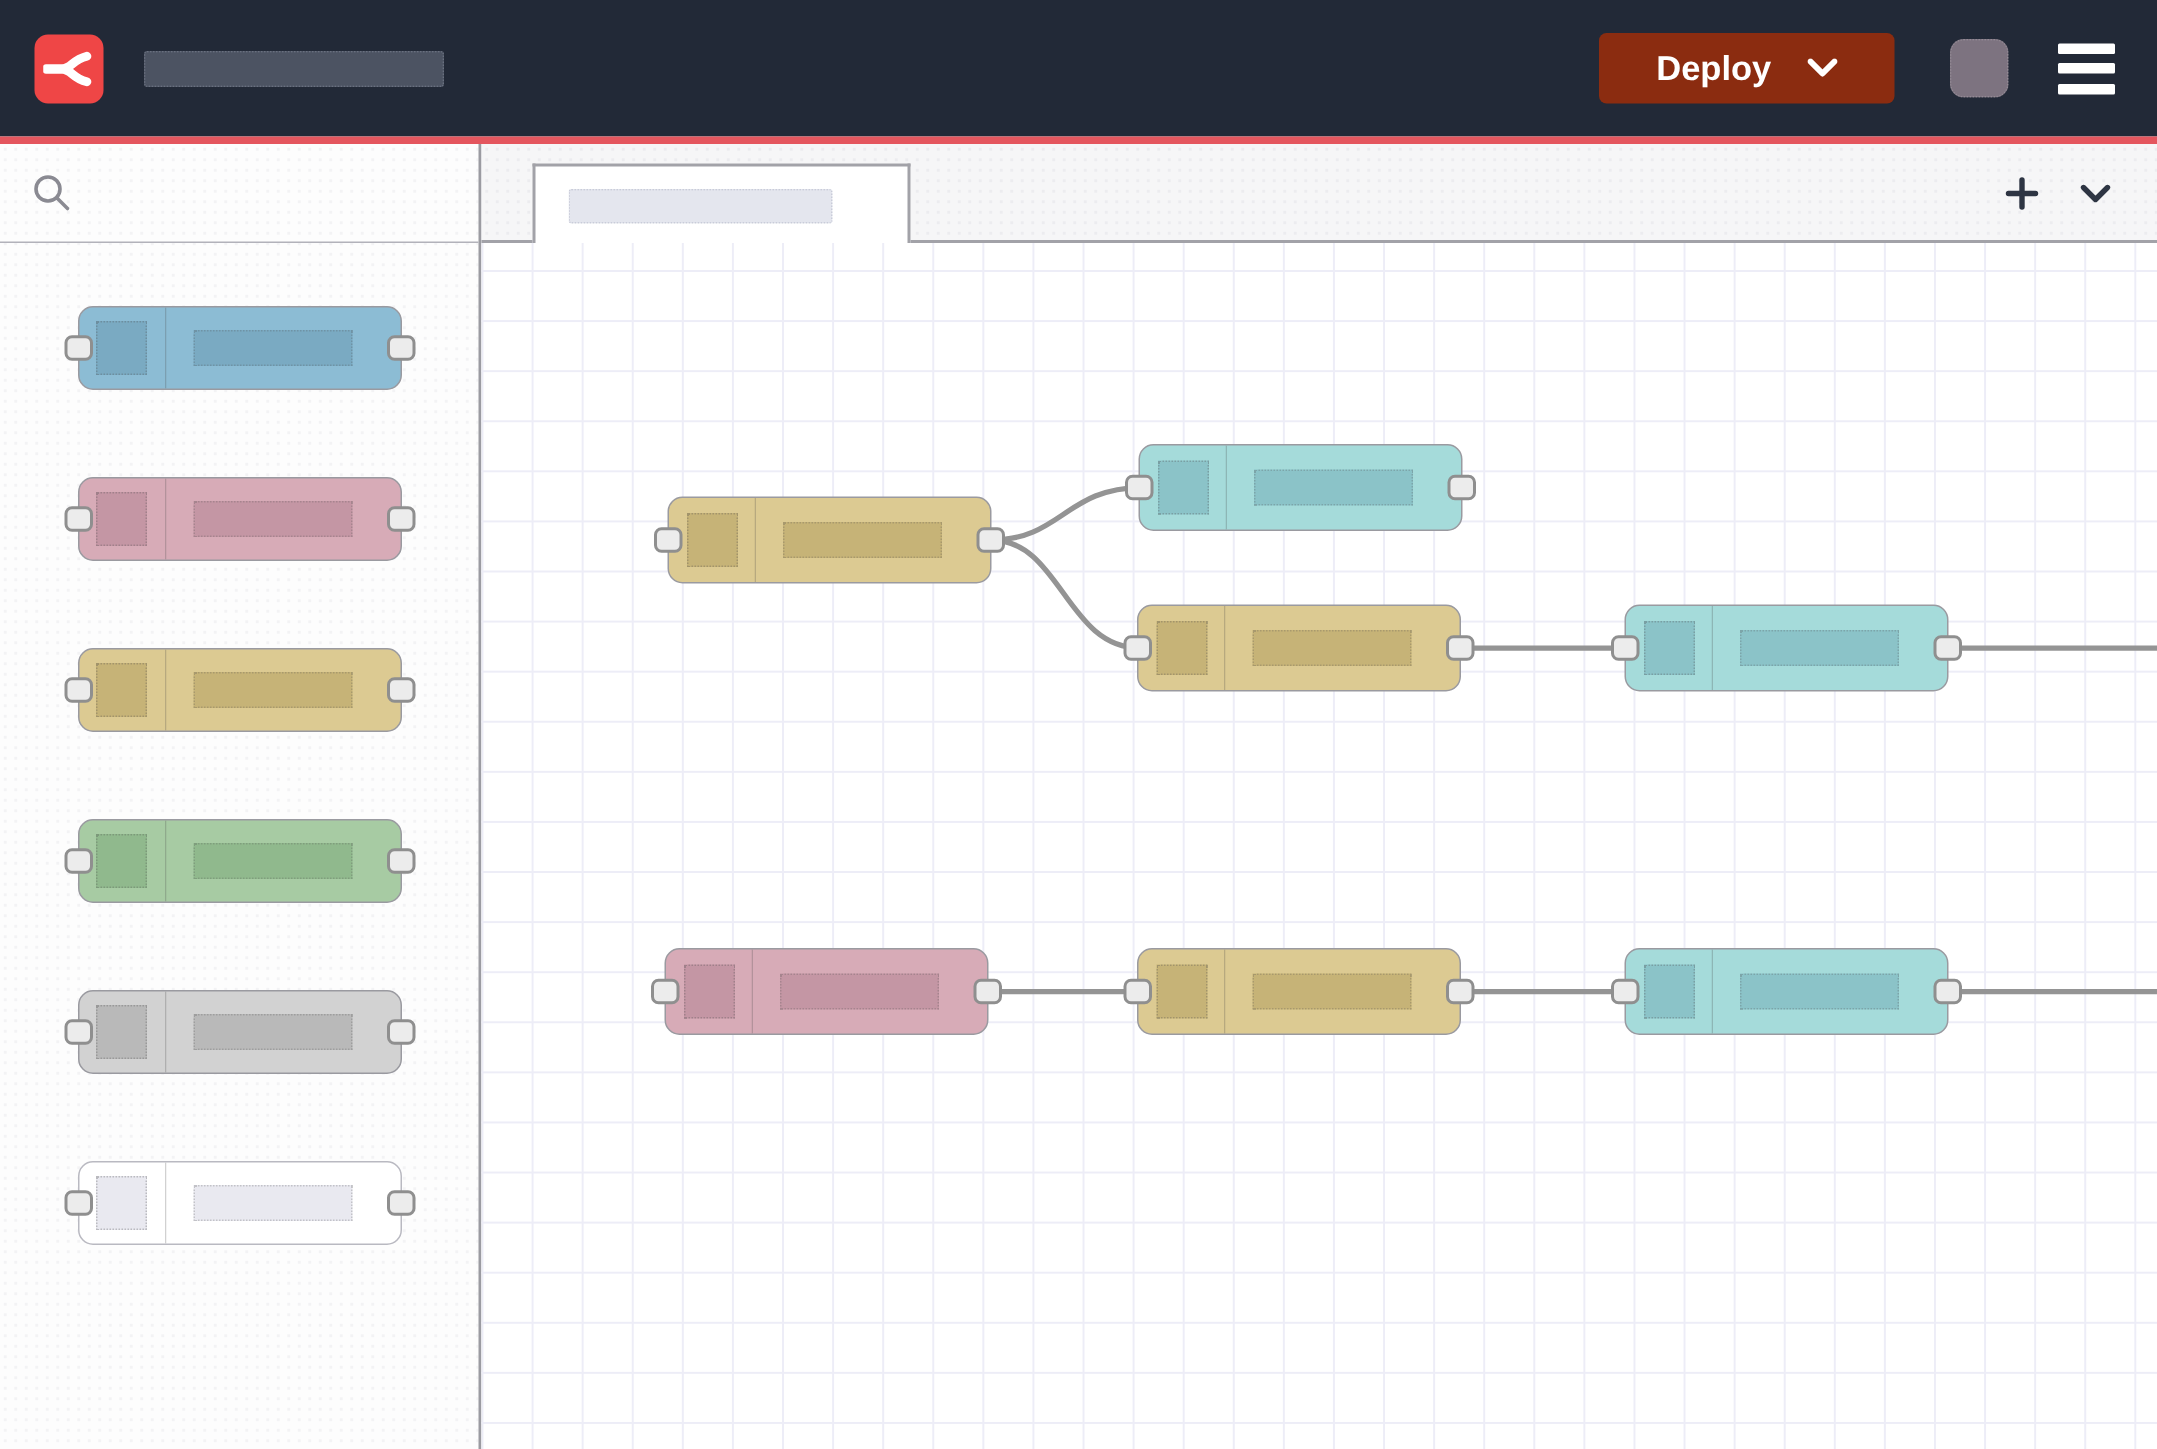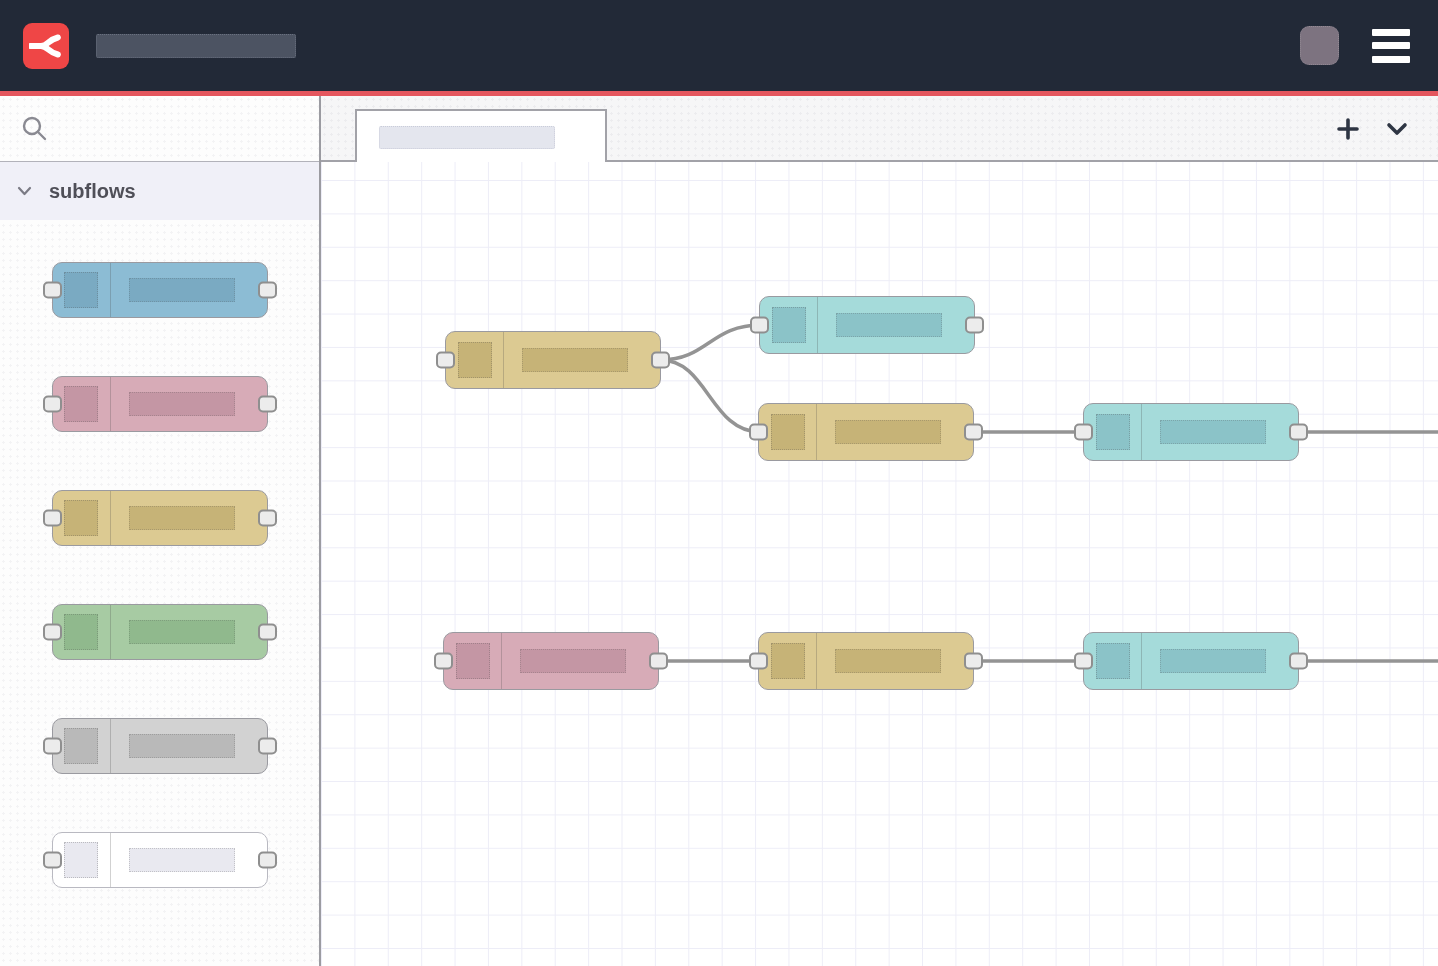--- a/index.html
+++ b/index.html
@@ -90,43 +90,43 @@
 
 <div class="header">
   <div class="logo">
     <svg width="34" height="34" viewBox="0 0 40 40">
       <path d="M2,20 L14,20 C22,20 22,13 34,10" fill="none" stroke="#fff" stroke-width="7" stroke-linecap="round"></path>
       <path d="M2,20 L14,20 C22,20 22,27 34,30" fill="none" stroke="#fff" stroke-width="7" stroke-linecap="round"></path>
     </svg>
   </div>
   <div class="header-skeleton"></div>
   <div class="header-spacer"></div>
+  <button class="deploy-btn">
+    <span>Deploy</span>
+    <svg width="20" height="13" viewBox="0 0 20 13">
+      <polyline points="2,2 10,10 18,2" fill="none" stroke="#fff" stroke-width="4" stroke-linecap="round" stroke-linejoin="round"></polyline>
+    </svg>
+  </button>
   <div class="avatar"></div>
   <div class="hamburger">
     <span></span>
       <span></span>
       <span></span>
   </div>
 </div>
 <div class="accent-line"></div>
 
 <div class="main">
 
   <div class="sidebar">
     <div class="search-strip">
       <svg width="27" height="27" viewBox="0 0 27 27">
         <circle cx="11" cy="11" r="8" fill="none" stroke="#8a8a92" stroke-width="2.4"></circle>
         <line x1="17" y1="17" x2="24" y2="24" stroke="#8a8a92" stroke-width="2.4" stroke-linecap="round"></line>
       </svg>
-    </div>
-    <div class="palette-band">
-      <svg width="15" height="10" viewBox="0 0 15 10">
-        <polyline points="2,2 7.5,8 13,2" fill="none" stroke="#7b7b85" stroke-width="2.2" stroke-linecap="round" stroke-linejoin="round"></polyline>
-      </svg>
-      <span class="band-label">subflows</span>
     </div>
     <div class="palette-list">
         <div class="node palette-node" style="--body: #8cbcd4; --accent: #7aaac2;">
     <span class="port port-in"></span>
     <div class="node-icon-area">
       <div class="icon-sq"></div>
     </div>
     <div class="node-label-area">
       <div class="label-bar"></div>
     </div>

